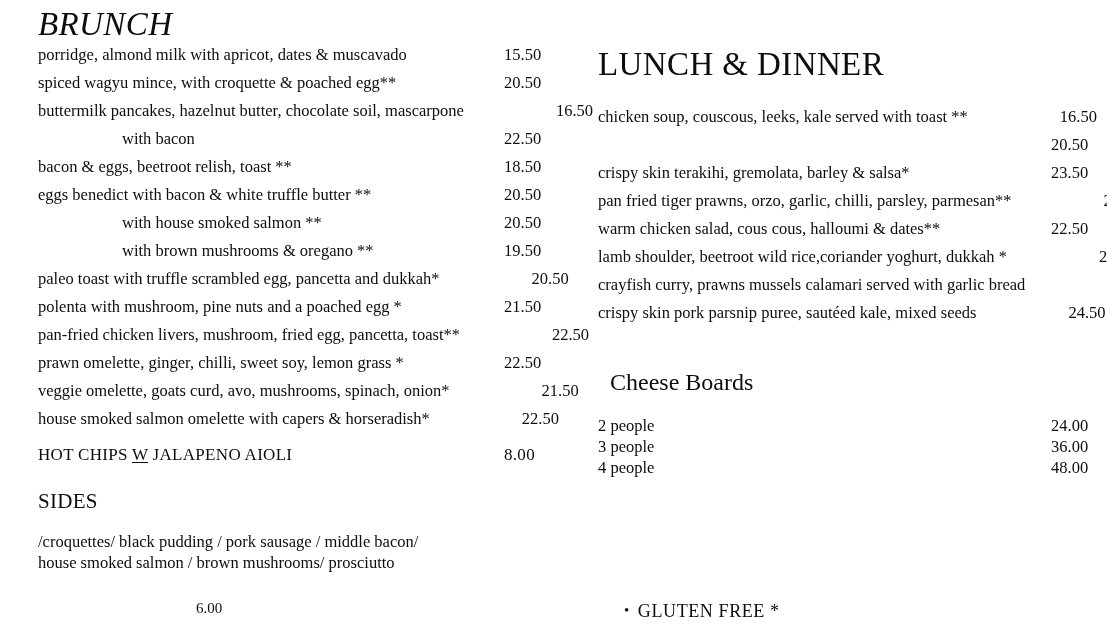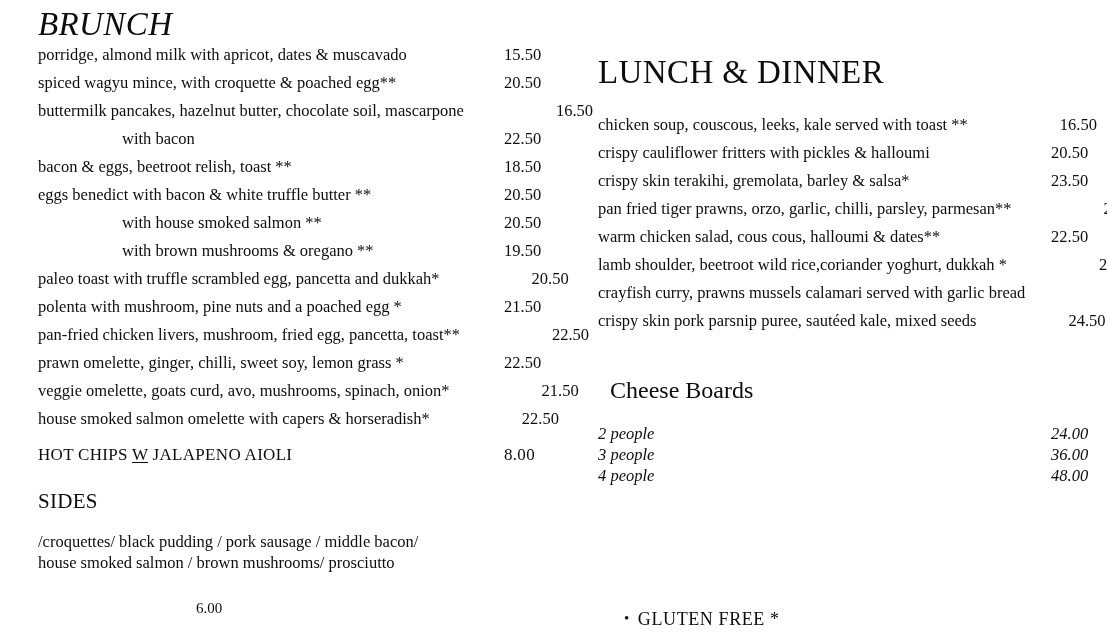--- a/index.html
+++ b/index.html
@@ -22,21 +22,21 @@
     position: absolute;
     inset: 0;
     display: flex;
   }
 
   .col {
     position: relative;
     height: 100%;
   }
   .col-left  { width: 560px; padding: 0 0 0 38px; }
-  .col-right { width: 547px; padding: 8px 0 0 38px; }
+  .col-right { width: 547px; padding: 0 0 0 38px; }
 
   
   .section-title {
     font-size: 33px;
     font-weight: 400;
     letter-spacing: 0.4px;
     line-height: 1;
     margin: 0;
     white-space: nowrap;
   }
@@ -226,21 +226,20 @@
 
     <h1 class="section-title title-lunch">LUNCH &amp; DINNER</h1>
 
     <ul class="items" id="lunch-items" style="margin-top:22px;">
         <li class="row">
           <span class="label">chicken soup,  couscous, leeks, kale served with toast **</span>
           <span class="spacer"></span>
           <span class="price">16.50</span>
         </li>
         <li class="row">
-          <span class="label">crispy cauliflower fritters with  pickles &amp; halloumi</span>
           <span class="spacer"></span>
           <span class="price">20.50</span>
         </li>
         <li class="row">
           <span class="label">crispy skin terakihi, gremolata, barley &amp; salsa*</span>
           <span class="spacer"></span>
           <span class="price">23.50</span>
         </li>
         <li class="row">
           <span class="label">pan fried tiger prawns, orzo, garlic, chilli, parsley, parmesan**</span>
@@ -264,21 +263,21 @@
         </li>
         <li class="row">
           <span class="label">crispy skin pork parsnip puree, sautéed kale, mixed seeds</span>
           <span class="spacer"></span>
           <span class="price">24.50</span>
         </li>
       </ul>
 
     <h2 class="sub-title" style="margin-top:43px;">Cheese Boards</h2>
 
-    <ul class="cheese-rows" id="cheese-items" style="margin-top:21px;font-style:italic;">
+    <ul class="cheese-rows" id="cheese-items" style="margin-top:21px;">
         <li class="row">
           <span class="label">2 people</span>
           <span class="spacer"></span>
           <span class="price">24.00</span>
         </li>
         <li class="row">
           <span class="label">3 people</span>
           <span class="spacer"></span>
           <span class="price">36.00</span>
         </li>

